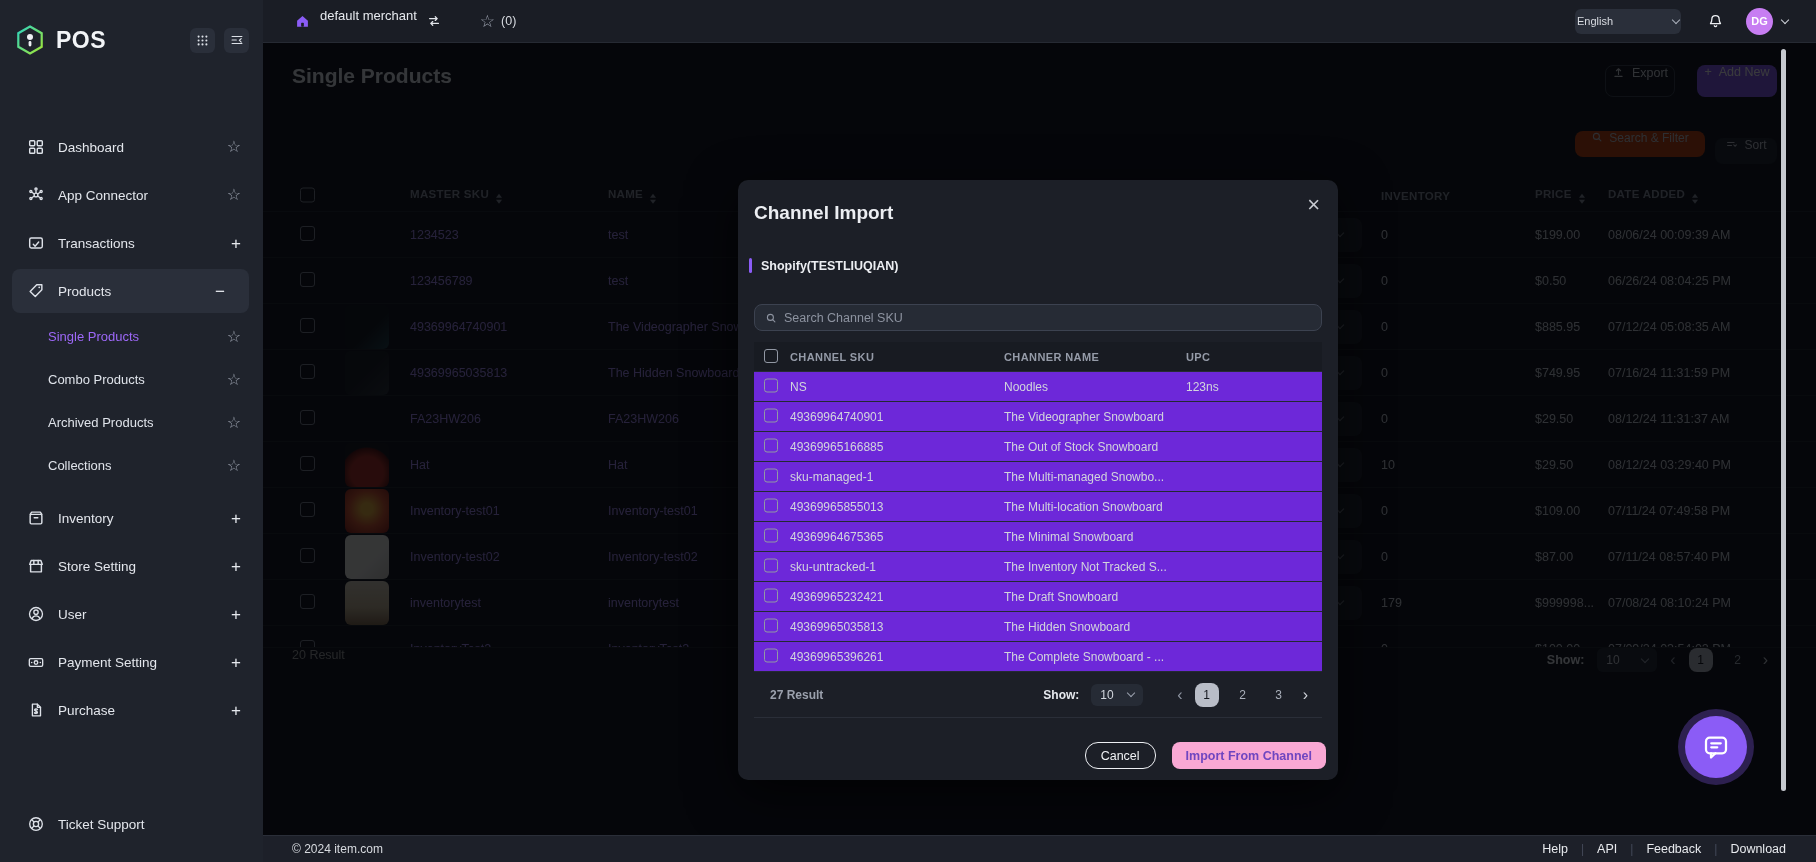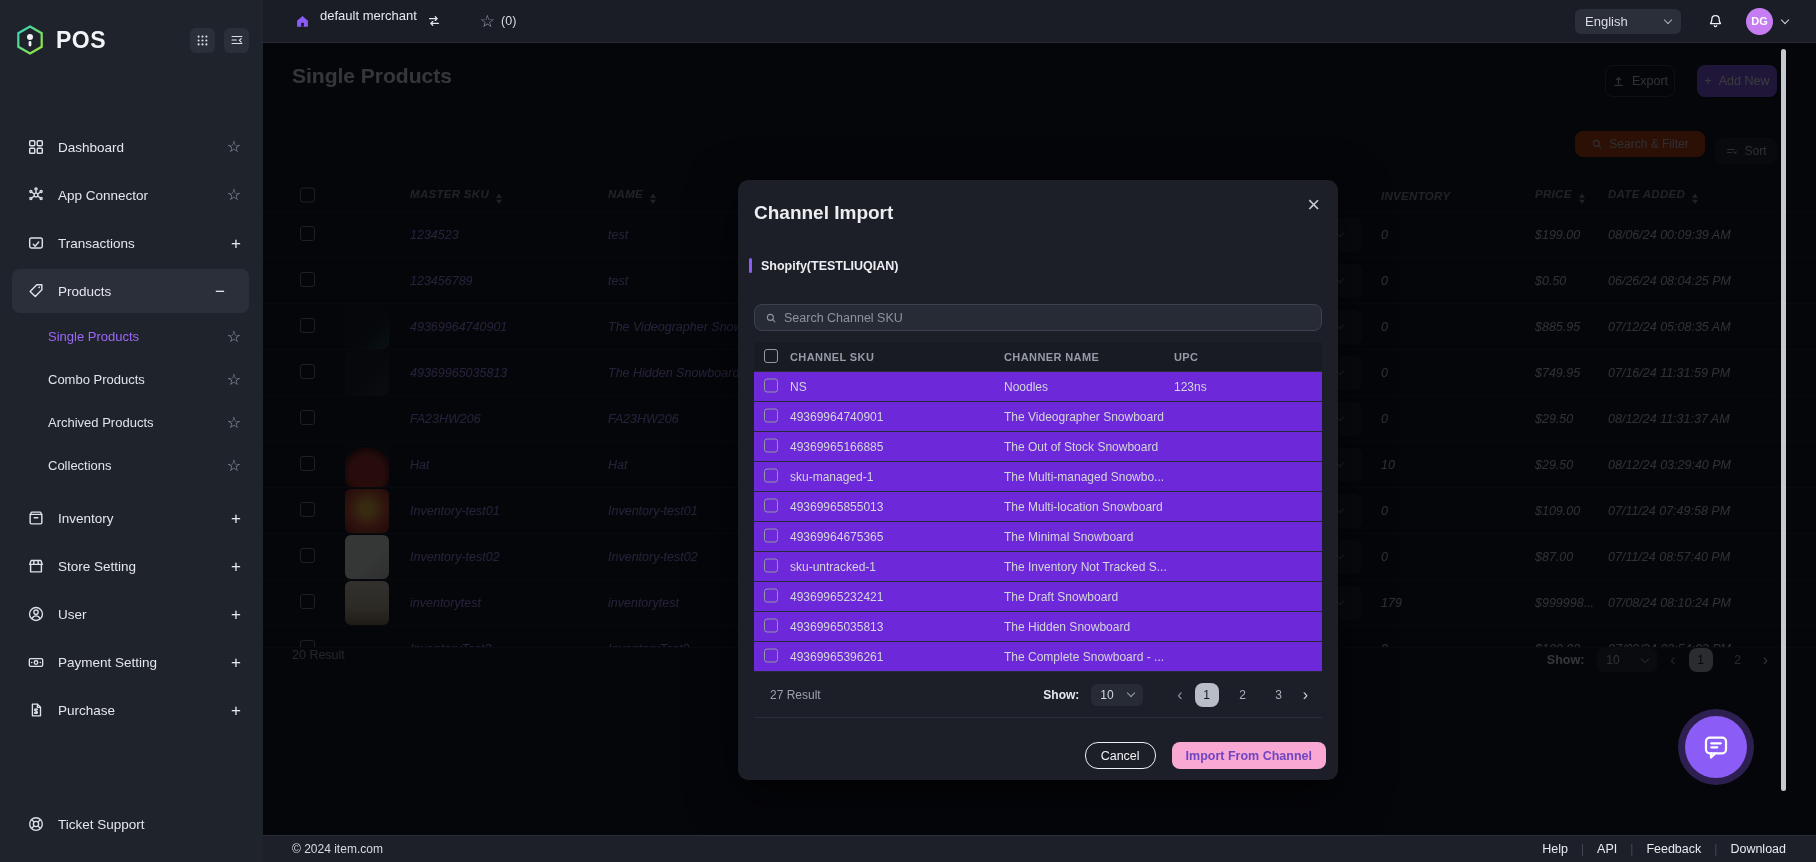--- a/index.html
+++ b/index.html
@@ -26,47 +26,47 @@
   .sub-item.active .s-label{color:#9d68f8;}
   .gap7{margin-top:7px;}
   #ticket{position:absolute;left:0;bottom:20px;width:100%;height:36px;display:flex;align-items:center;padding:0 27px;color:#e3e6ec;font-size:13.5px;cursor:pointer;}
   #ticket .s-label{margin-left:13px;}
 
   
   #topbar{position:absolute;left:263px;top:0;width:1553px;height:43px;background:#1a1d25;border-bottom:1px solid #262a33;display:flex;align-items:center;padding:0 28px 0 32px;z-index:25;}
   .merchant-label{color:#e6e9ee;font-size:13px;margin:0 9px 12px 10px;}
   .fav-count{color:#d8dbe1;font-size:12.5px;margin-left:6px;}
   .tb-right{margin-left:auto;display:flex;align-items:center;}
-  .lang-select{width:106px;height:25px;background:#2a2f3a;border-radius:6px;display:flex;align-items:center;padding:0 10px;color:#d9dce2;font-size:13px;cursor:pointer;}
+  .lang-select{width:106px;height:25px;background:#2a2f3a;border-radius:6px;display:flex;align-items:center;padding:0 2px;color:#d9dce2;font-size:11px;cursor:pointer;}
   .lang-select .chev{margin-left:auto;color:#aab0bb;margin-top:-3px;}
   .bell-wrap{margin-left:26px;cursor:pointer;display:flex;}
   .avatar{width:27px;height:27px;border-radius:50%;background:#c77df2;color:#fff;font-size:11px;font-weight:700;display:flex;align-items:center;justify-content:center;margin-left:22px;cursor:pointer;}
   .av-chev{color:#cfd3da;margin:-2px 0 0 9px;}
   .chev{display:inline-block;width:6px;height:6px;border-right:1.6px solid currentColor;border-bottom:1.6px solid currentColor;transform:rotate(45deg);}
   .topstar{margin-left:38px;display:flex;align-items:center;color:#cfd3da;}
 
   
   #footerbar{position:absolute;left:263px;bottom:0;width:1553px;height:27px;background:#1d2029;border-top:1px solid #2a2e38;display:flex;align-items:center;padding:0 30px 0 29px;z-index:25;}
   .copyright{color:#d6d9de;font-size:12px;}
   .f-links{margin-left:auto;display:flex;align-items:center;gap:13px;}
   .f-link{color:#e8eaee;font-size:12.5px;cursor:pointer;}
   .f-pipe{color:#434958;font-size:12px;}
 
   
   #main{position:absolute;left:263px;top:43px;width:1553px;height:792px;background:#14161d;overflow:hidden;}
   #page{position:absolute;inset:0;}
   .page-title{position:absolute;left:29px;top:21px;color:#e9ebef;font-size:21px;font-weight:600;}
-  .btn{display:flex;align-items:center;justify-content:center;border-radius:8px;font-size:12.5px;cursor:pointer;border:none;gap:7px;}
+  .btn{display:flex;align-items:flex-start;justify-content:center;border-radius:8px;font-size:12.5px;cursor:pointer;border:none;gap:7px;}
   .btn-export{position:absolute;left:1342px;top:22px;width:70px;height:32px;background:transparent;border:1px solid #3c424e;color:#d6d9df;}
   .btn-addnew{position:absolute;left:1434px;top:22px;width:80px;height:32px;background:#8b5cf6;color:#fff;}
   .btn-filter{position:absolute;left:1312px;top:88px;width:130px;height:26px;background:#c2410c;color:#c6cad2;font-size:12px;gap:6px;}
   .btn-sort{position:absolute;left:1452px;top:95px;width:62px;height:26px;background:#20242d;color:#c6cad2;font-size:12px;gap:6px;}
 
   
-  #ptable{position:absolute;left:0;top:137px;right:0;font-style:italic;}
+  #ptable{position:absolute;left:0;top:137px;right:0;}
   .phead{position:relative;height:32px;border-bottom:1px solid #23272f;}
   .phead .pc{color:#8d93a0;font-size:11.5px;font-weight:700;letter-spacing:.3px;}
   .prow{position:relative;height:46px;border-bottom:1px solid #20242c;}
   .prow.partial{height:22px;overflow:hidden;}
   .pc{position:absolute;top:50%;transform:translateY(-50%);white-space:nowrap;font-size:12.5px;color:#ced2d9;}
   .pc.link{color:#a98ef5;}
   .c-cb{left:37px;}.c-sku{left:147px;}.c-name{left:345px;}.c-inv{left:1118px;}.c-price{left:1272px;}.c-date{left:1345px;}
   .cb{display:inline-block;width:15px;height:15px;border:1.5px solid #7e8492;border-radius:3px;background:transparent;}
   .pthumb{position:absolute;left:82px;top:50%;transform:translateY(-50%);width:44px;height:44px;border-radius:6px;}
   .t-snow1{background:linear-gradient(135deg,#14171c 55%,#23434b 100%);}
@@ -105,24 +105,24 @@
   .m-bar{width:3px;height:15px;background:#8b5cf6;border-radius:2px;}
   .m-channel-label{margin-left:9px;color:#eceef2;font-size:12.5px;font-weight:700;}
   .m-search{position:absolute;left:16px;top:124px;width:568px;height:27px;background:#262b35;border:1px solid #3c4250;border-radius:8px;display:flex;align-items:center;padding:0 10px;}
   .m-search input{flex:1;background:transparent;border:none;outline:none;color:#fca5a5;font-size:12.5px;margin-left:7px;font-family:"Liberation Sans",sans-serif;}
   .m-search input::placeholder{color:#8d93a0;}
   #mtable{position:absolute;left:16px;top:162px;width:568px;}
   .mhead{position:relative;height:30px;background:#181b22;border-bottom:1px solid #262b34;}
   .mhead .mc{color:#959ba8;font-size:11px;font-weight:700;letter-spacing:.4px;}
   .mrow{position:relative;height:30px;background:#6d28d9;border-bottom:1px solid #242933;}
   .mc{position:absolute;top:50%;transform:translateY(-50%);white-space:nowrap;font-size:12px;color:#d2d5dc;}
-  .m-cb{left:10px;}.m-sku{left:36px;}.m-name{left:250px;}.m-upc{left:420px;}
+  .m-cb{left:10px;}.m-sku{left:36px;}.m-name{left:250px;}.m-upc{left:432px;}
   .mcb{display:inline-block;width:14px;height:14px;border:1.5px solid #9298a4;border-radius:3px;background:transparent;}
   .m-foot{position:absolute;left:16px;top:492px;width:568px;height:46px;border-bottom:1px solid #2a2e38;display:flex;align-items:center;}
-  .m-result{color:#9ba1ad;font-size:12px;margin-left:16px;}
+  .m-result{color:#9ba1ad;font-size:12px;margin-left:16px;font-weight:bold;}
   .m-foot-right{margin-left:auto;display:flex;align-items:center;gap:12px;margin-right:14px;}
   .m-buttons{position:absolute;right:12px;top:562px;display:flex;align-items:center;gap:16px;}
   .btn-cancel{height:27px;padding:0 15px;border-radius:13px;background:transparent;border:1.5px solid #eef0f4;color:#f0f2f5;font-size:12.5px;cursor:pointer;}
   .btn-import{height:27px;padding:0 14px;border-radius:8px;background:#f9a8d4;border:none;color:#6f46c0;font-size:12.5px;font-weight:600;cursor:pointer;}
 
   svg{display:block;}
 </style>
 </head>
 <body>
 

